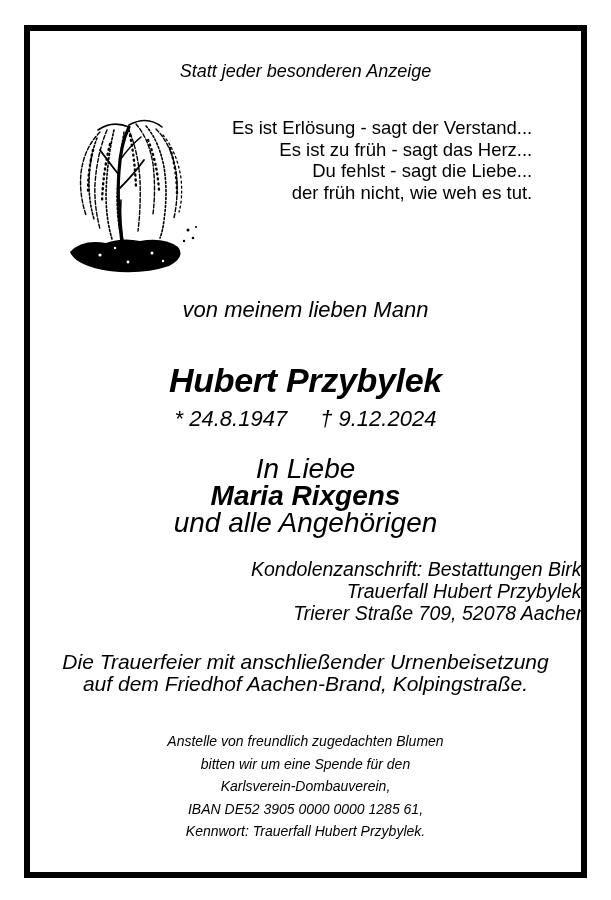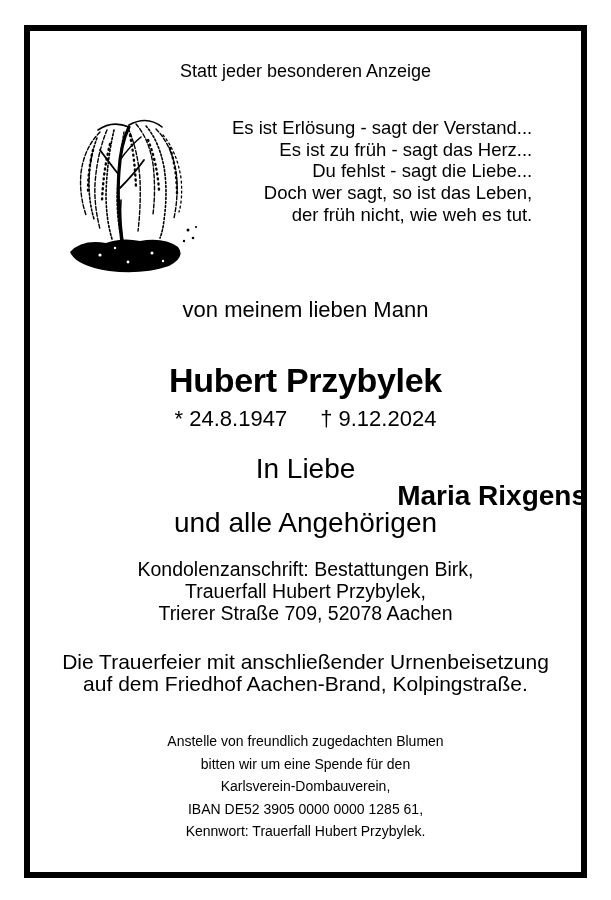--- a/index.html
+++ b/index.html
@@ -6,32 +6,32 @@
   body{
     width:611px;height:900px;position:relative;overflow:hidden;
     background:#ffffff;color:#000000;
     font-family:"Liberation Sans","DejaVu Sans",sans-serif;
     -webkit-font-smoothing:antialiased;
   }
   .frame{
     position:absolute;left:24px;top:25px;width:563px;height:853px;
     border:6px solid #000;box-sizing:border-box;background:#fff;
   }
-  .abs{position:absolute;left:24px;right:24px;text-align:center;}
+  .abs{position:absolute;left:24px;right:24px;text-align:center;font-style:italic;}
   .pre-line{top:60px;font-size:18px;line-height:22px;}
   .tree{position:absolute;left:60px;top:80px;width:142px;height:202px;}
   .poem{position:absolute;left:232px;top:117px;text-align:right;
         font-size:18.5px;line-height:21.7px;right:auto;white-space:nowrap;}
   .intro{top:296px;font-size:22px;line-height:27px;}
   .name{top:360px;font-size:34px;line-height:40px;font-weight:bold;letter-spacing:-0.3px;}
   .dates{top:406px;font-size:22px;line-height:25px;}
   .dates .birth{margin-right:33px;}
   .farewell{top:455px;font-size:28px;line-height:27px;}
-  .farewell .bold{font-weight:bold;text-align:right;}
-  .condolence{top:558px;font-size:19.5px;line-height:22px;}
+  .farewell .bold{font-weight:bold;}
+  .condolence{top:558px;font-size:19.5px;line-height:22px;text-align:right;}
   .service{top:651px;font-size:21px;line-height:22px;}
   .donation{top:730px;font-size:14px;line-height:22.5px;}
 </style>
 </head>
 <body>
 
 <div class="frame"></div>
 
 <div class="abs pre-line">Statt jeder besonderen Anzeige</div>
 
@@ -81,21 +81,20 @@
       <circle cx="133" cy="158" r="1.3"></circle>
     <circle cx="136" cy="147" r="1.1"></circle>
       <circle cx="124" cy="161" r="1.2"></circle>
   </g>
 </svg>
 
 <div class="poem">
   <div>Es ist Erlösung - sagt der Verstand...</div>
   <div>Es ist zu früh - sagt das Herz...</div>
   <div>Du fehlst - sagt die Liebe...</div>
-  <div>Doch wer sagt, so ist das Leben,</div>
   <div>der früh nicht, wie weh es tut.</div>
 </div>
 
 <div class="abs intro">
   <div>von meinem lieben Mann</div>
 </div>
 
 <div class="abs name">Hubert Przybylek</div>
 
 <div class="abs dates">

